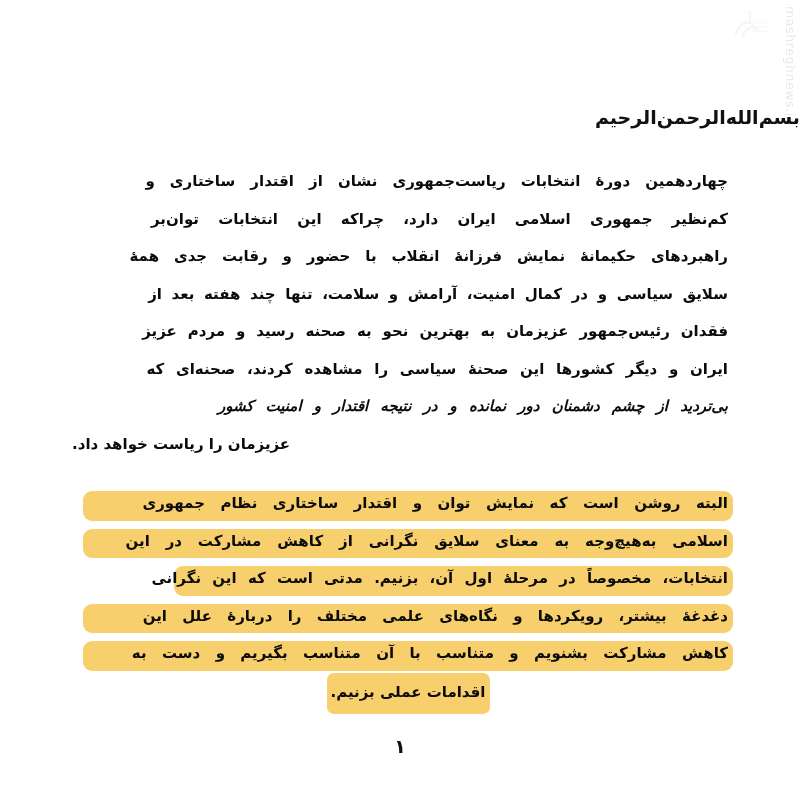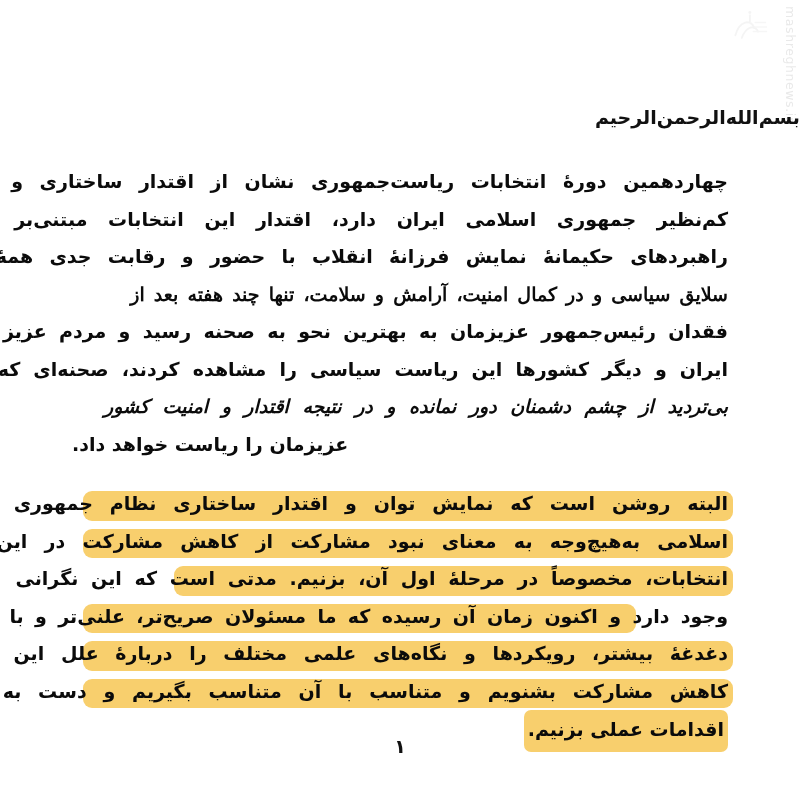--- a/index.html
+++ b/index.html
@@ -79,21 +79,21 @@
     top: 163px;
     right: 72px;
     left: 72px;
     direction: rtl;
   }
 
   .para {
     direction: rtl;
     text-align: justify;
     font-family: "DejaVu Sans", sans-serif;
-    font-size: 19px;
+    font-size: 15px;
     font-weight: 600;
     color: #0b0b0b;
     line-height: 37.5px;
   }
 
   .para.p1 { margin: 0 0 0 0; }
   .para.p2 { margin: 22px 0 0 16px; }
 
   
   .line {
@@ -102,21 +102,21 @@
     height: 37.5px;
     line-height: 37.5px;
     position: relative;
   }
   .line.justify {
     display: flex;
     justify-content: space-between;
     align-items: center;
   }
   .line.end    { text-align: left; }
-  .line.endr   { text-align: right; }
+  .line.endr   { text-align: center; }
 
   .line .seg { display: inline-block; }
 
   
   .hl {
     background: #f8cf6d;
     border-radius: 7px;
     padding: 1px 4px 3px 4px;
     box-decoration-break: clone;
     -webkit-box-decoration-break: clone;
@@ -188,59 +188,55 @@
 
   <div class="basmala">بسم‌الله‌الرحمن‌الرحیم</div>
 
   <div class="body-block">
 
     <div class="para p1">
       <span class="line justify">
           <span class="seg txt" style="letter-spacing: 1.30353px; word-spacing: 9.93945px;">چهاردهمین دورۀ انتخابات ریاست‌جمهوری نشان از اقتدار ساختاری و</span>
         </span>
       <span class="line justify">
-          <span class="seg txt" style="letter-spacing: 1.84964px; word-spacing: 14.1035px;">کم‌نظیر جمهوری اسلامی ایران دارد، اقتدار این انتخابات مبتنی‌بر</span>
+          <span class="seg txt" style="letter-spacing: 1.84964px; word-spacing: 14.1035px;">کم‌نظیر جمهوری اسلامی ایران دارد، چراکه این انتخابات توان‌بر</span>
         </span>
       <span class="line justify">
           <span class="seg txt" style="letter-spacing: 1.61042px; word-spacing: 9.6625px;">راهبردهای حکیمانۀ نمایش فرزانۀ انقلاب با حضور و رقابت جدی همۀ</span>
         </span>
       <span class="line justify">
-          <span class="seg txt" style="letter-spacing: 0.894775px; word-spacing: 4.40505px; font-family: Liberation Serif, serif;">سلایق سیاسی و در کمال امنیت، آرامش و سلامت، تنها چند هفته بعد از</span>
+          <span class="seg txt" style="letter-spacing: 0.894775px; word-spacing: 4.40505px;">سلایق سیاسی و در کمال امنیت، آرامش و سلامت، تنها چند هفته بعد از</span>
         </span>
       <span class="line justify">
           <span class="seg txt" style="letter-spacing: 0.98584px; word-spacing: 5.7358px;">فقدان رئیس‌جمهور عزیزمان به بهترین نحو به صحنه رسید و مردم عزیز</span>
         </span>
       <span class="line justify">
-          <span class="seg txt" style="letter-spacing: 1.14869px; word-spacing: 6.47443px;">ایران و دیگر کشورها این ریاست سیاسی را مشاهده کردند، صحنه‌ای که</span>
+          <span class="seg txt" style="letter-spacing: 1.14869px; word-spacing: 6.47443px;">ایران و دیگر کشورها این صحنۀ سیاسی را مشاهده کردند، صحنه‌ای که</span>
         </span>
       <span class="line justify">
           <span class="seg txt" style="letter-spacing: 1.29614px; word-spacing: 6.91276px; font-style: italic;">بی‌تردید از چشم دشمنان دور نمانده و در نتیجه اقتدار و امنیت کشور</span>
         </span>
       <span class="line end"><span class="seg txt">عزیزمان را ریاست خواهد داد.</span></span>
     </div>
 
     <div class="para p2">
 
       <span class="line justify hl-line">
           <span class="seg txt" style="letter-spacing: 1.80154px; word-spacing: 10.2688px;">البته روشن است که نمایش توان و اقتدار ساختاری نظام جمهوری</span>
         </span>
 
       <span class="line justify hl-line">
-          <span class="seg txt" style="letter-spacing: 1.77604px; word-spacing: 10.6562px;">اسلامی به‌هیچ‌وجه به معنای نبود مشارکت از کاهش مشارکت در این</span>
+          <span class="seg txt" style="letter-spacing: 1.77604px; word-spacing: 10.6562px;">اسلامی به‌هیچ‌وجه به معنای سلایق نگرانی از کاهش مشارکت در این</span>
         </span>
 
       <span class="line justify">
         <span class="hl-bar" style="right:-5px; left:86px;"></span>
         <span class="seg txt" style="letter-spacing: 1.06052px; word-spacing: 6.07386px;">انتخابات، مخصوصاً در مرحلۀ اول آن، بزنیم. مدتی است که این نگرانی</span>
       </span>
 
-      <span class="line justify">
-        <span class="hl-bar" style="right:92px; left:-5px;"></span>
-        <span class="seg txt" style="letter-spacing: 0.930737px; word-spacing: 4.79688px;">وجود دارد و اکنون زمان آن رسیده که ما مسئولان صریح‌تر، علنی‌تر و با</span>
-      </span>
 
       <span class="line justify hl-line">
           <span class="seg txt" style="letter-spacing: 1.65548px; word-spacing: 10.0984px;">دغدغۀ بیشتر، رویکردها و نگاه‌های علمی مختلف را دربارۀ علل این</span>
         </span>
 
       <span class="line justify hl-line">
           <span class="seg txt" style="letter-spacing: 2.03324px; word-spacing: 10.1662px;">کاهش مشارکت بشنویم و متناسب با آن متناسب بگیریم و دست به</span>
         </span>
 
       <span class="line endr"><span class="seg txt hl">اقدامات عملی بزنیم.</span></span>

